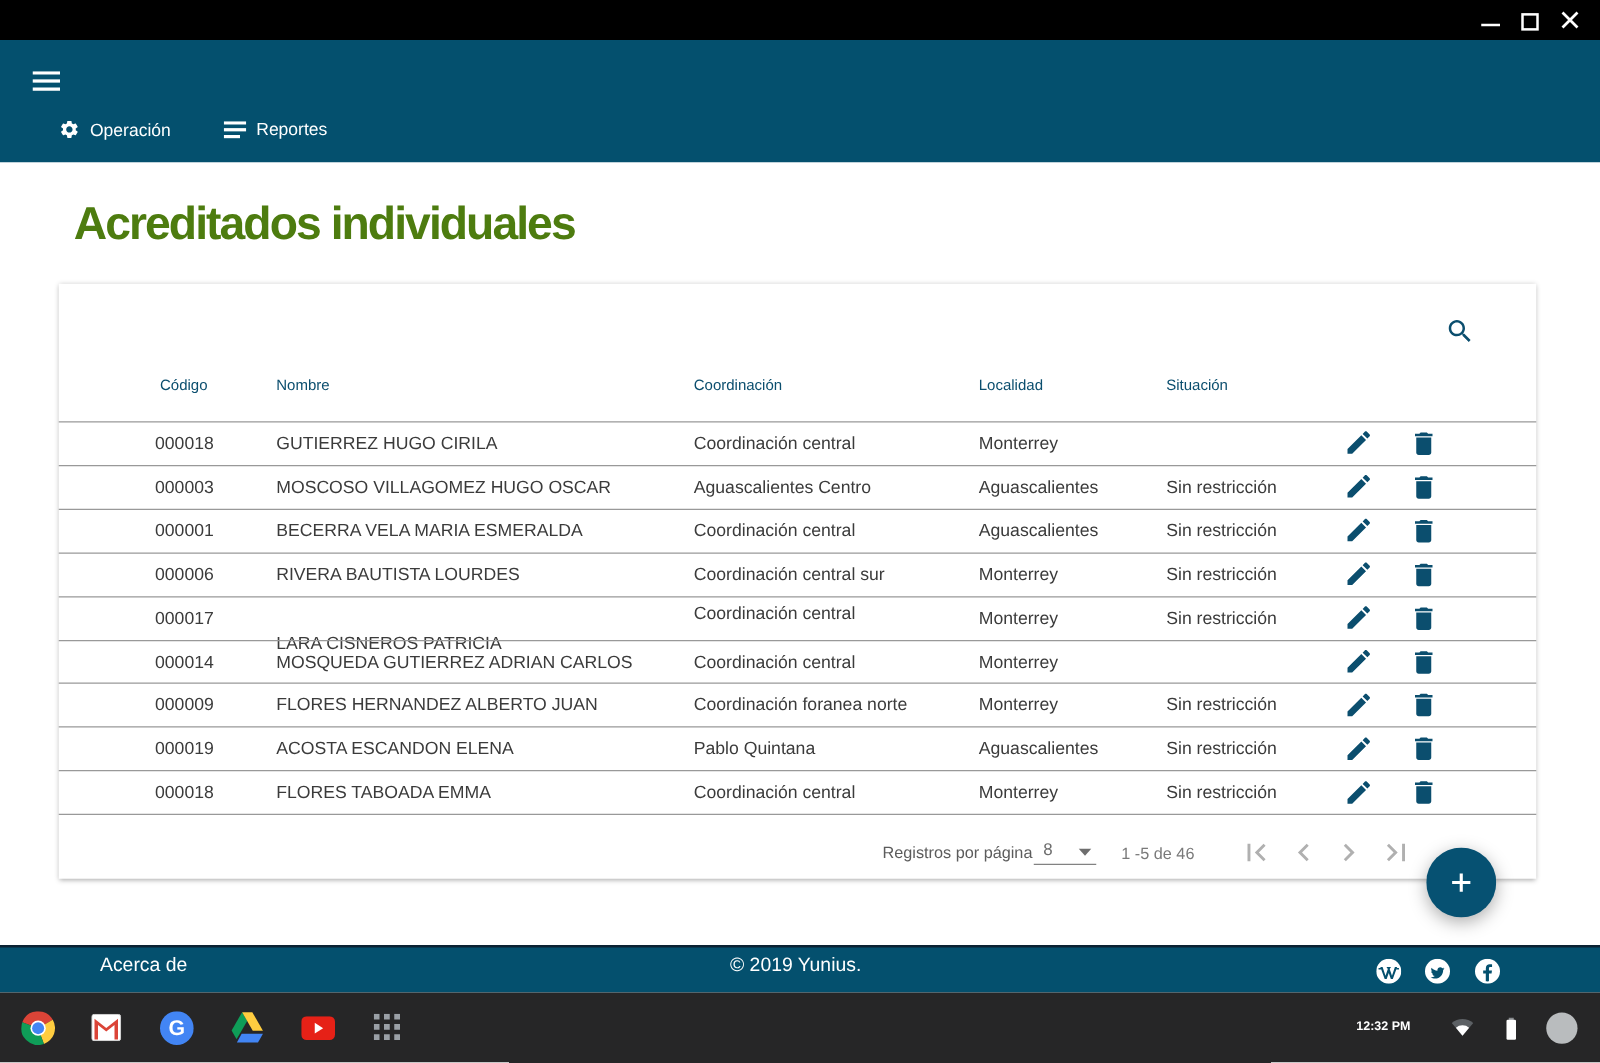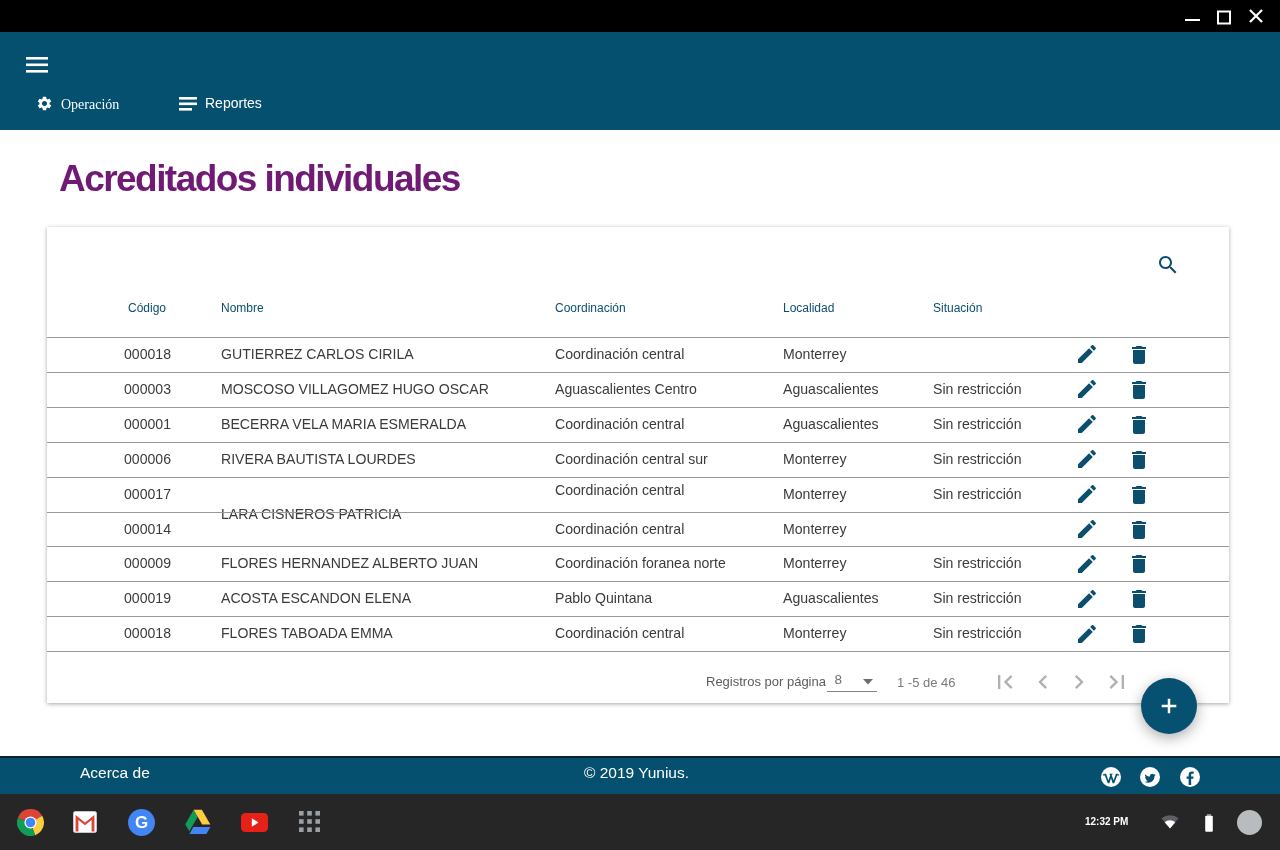--- a/index.html
+++ b/index.html
@@ -7,26 +7,26 @@
   body { font-family:"Liberation Sans", sans-serif; position:relative; background:#fff; }
   .abs { position:absolute; }
 
   
   #topbar { position:absolute; left:0; top:0; width:1280px; height:32px; background:#000; }
 
   
   #appbar { position:absolute; left:0; top:32px; width:1280px; height:98px; background:#04506e; }
   #appbar .title { position:absolute; left:60px; top:19px; color:#fff; font-size:20px; font-weight:bold; }
   .tab { position:absolute; top:63px; color:#fff; font-size:14px; }
-  #tab1 { left:33px; width:95px; border-bottom:2px solid #97c93c; padding-bottom:24px;font-family:Liberation Serif, serif; }
+  #tab1 { left:44px; width:95px; border-bottom:2px solid #97c93c; padding-bottom:24px; }
   #tab2 { left:179px; }
 
   
   #content { position:absolute; left:0; top:130px; width:1280px; height:626px; background:#fff; }
-  #h1 { position:absolute; left:59px; top:28px; font-size:37px; font-weight:bold; color:#701a75; letter-spacing:-1.55px; }
+  #h1 { position:absolute; left:59px; top:28px; font-size:37px; font-weight:bold; color:#4d7c0f; letter-spacing:-1.55px; }
 
   #card { position:absolute; left:47px; top:97px; width:1182px; height:476px; background:#fff;
           box-shadow:0 1px 4px rgba(0,0,0,0.35); }
 
   .hrow { position:absolute; left:0; width:1182px; height:35px; border-top:1px solid #999; }
   .cell { position:absolute; font-size:14.1px; color:#3b3b3b; white-space:nowrap; }
   .hcell { position:absolute; font-size:12px; font-weight:normal; color:#0b4e6e; white-space:nowrap; }
 
   
   #pager { position:absolute; left:0; top:424px; width:1182px; height:52px; }
@@ -73,21 +73,21 @@
     <svg class="abs" style="left:1109px; top:26px;" width="24" height="24" viewBox="0 0 24 24" fill="#0b4e6e">
       <path d="M15.5 14h-.79l-.28-.27C15.41 12.59 16 11.11 16 9.5 16 5.91 13.09 3 9.5 3S3 5.91 3 9.5 5.91 16 9.5 16c1.61 0 3.09-.59 4.23-1.57l.27.28v.79l5 5L20.49 19l-5-5zm-6 0C7.01 14 5 11.99 5 9.5S7.01 5 9.5 5 14 7.01 14 9.5 11.99 14 9.5 14z"></path>
     </svg>
     <div class="hcell" style="left:81px; top:74px;">Código</div>
     <div class="hcell" style="left:174px; top:74px;">Nombre</div>
     <div class="hcell" style="left:508px; top:74px;">Coordinación</div>
     <div class="hcell" style="left:736px; top:74px;">Localidad</div>
     <div class="hcell" style="left:886px; top:74px;">Situación</div>
     <div class="hrow" style="top:110.0px;"></div>
     <div class="cell" style="left:77px; top:119.0px;">000018</div>
-    <div class="cell" style="left:174px; top:119.0px;">GUTIERREZ CARLOS CIRILA</div>
+    <div class="cell" style="left:174px; top:119.0px;">GUTIERREZ HUGO CIRILA</div>
     <div class="cell" style="left:508px; top:119.0px;">Coordinación central</div>
     <div class="cell" style="left:736px; top:119.0px;">Monterrey</div>
     <svg class="abs" style="left:1028.4px; top:115.3px;" width="24" height="24" viewBox="0 0 24 24" fill="#0b4e6e">
         <path d="M3 17.25V21h3.75L17.81 9.94l-3.75-3.75L3 17.25zM20.71 7.04c.39-.39.39-1.02 0-1.41l-2.34-2.34c-.39-.39-1.02-.39-1.41 0l-1.83 1.83 3.75 3.75 1.83-1.83z"></path>
       </svg>
     <svg class="abs" style="left:1079.9px; top:116.0px;" width="24" height="24" viewBox="0 0 24 24" fill="#0b4e6e">
         <path d="M6 19c0 1.1.9 2 2 2h8c1.1 0 2-.9 2-2V7H6v12zM19 4h-3.5l-1-1h-5l-1 1H5v2h14V4z"></path>
       </svg>
     <div class="hrow" style="top:144.9px;"></div>
     <div class="cell" style="left:77px; top:153.9px;">000003</div>
@@ -132,20 +132,21 @@
     <div class="cell" style="left:736px; top:258.6px;">Monterrey</div>
     <div class="cell" style="left:886px; top:258.6px;">Sin restricción</div>
     <svg class="abs" style="left:1028.4px; top:254.9px;" width="24" height="24" viewBox="0 0 24 24" fill="#0b4e6e">
         <path d="M3 17.25V21h3.75L17.81 9.94l-3.75-3.75L3 17.25zM20.71 7.04c.39-.39.39-1.02 0-1.41l-2.34-2.34c-.39-.39-1.02-.39-1.41 0l-1.83 1.83 3.75 3.75 1.83-1.83z"></path>
       </svg>
     <svg class="abs" style="left:1079.9px; top:255.6px;" width="24" height="24" viewBox="0 0 24 24" fill="#0b4e6e">
         <path d="M6 19c0 1.1.9 2 2 2h8c1.1 0 2-.9 2-2V7H6v12zM19 4h-3.5l-1-1h-5l-1 1H5v2h14V4z"></path>
       </svg>
     <div class="hrow" style="top:284.5px;"></div>
     <div class="cell" style="left:77px; top:293.5px;">000014</div>
+    <div class="cell" style="left:174px; top:293.5px;">MOSQUEDA GUTIERREZ ADRIAN CARLOS</div>
     <div class="cell" style="left:508px; top:293.5px;">Coordinación central</div>
     <div class="cell" style="left:736px; top:293.5px;">Monterrey</div>
     <svg class="abs" style="left:1028.4px; top:289.8px;" width="24" height="24" viewBox="0 0 24 24" fill="#0b4e6e">
         <path d="M3 17.25V21h3.75L17.81 9.94l-3.75-3.75L3 17.25zM20.71 7.04c.39-.39.39-1.02 0-1.41l-2.34-2.34c-.39-.39-1.02-.39-1.41 0l-1.83 1.83 3.75 3.75 1.83-1.83z"></path>
       </svg>
     <svg class="abs" style="left:1079.9px; top:290.5px;" width="24" height="24" viewBox="0 0 24 24" fill="#0b4e6e">
         <path d="M6 19c0 1.1.9 2 2 2h8c1.1 0 2-.9 2-2V7H6v12zM19 4h-3.5l-1-1h-5l-1 1H5v2h14V4z"></path>
       </svg>
     <div class="hrow" style="top:319.4px;"></div>
     <div class="cell" style="left:77px; top:328.4px;">000009</div>

